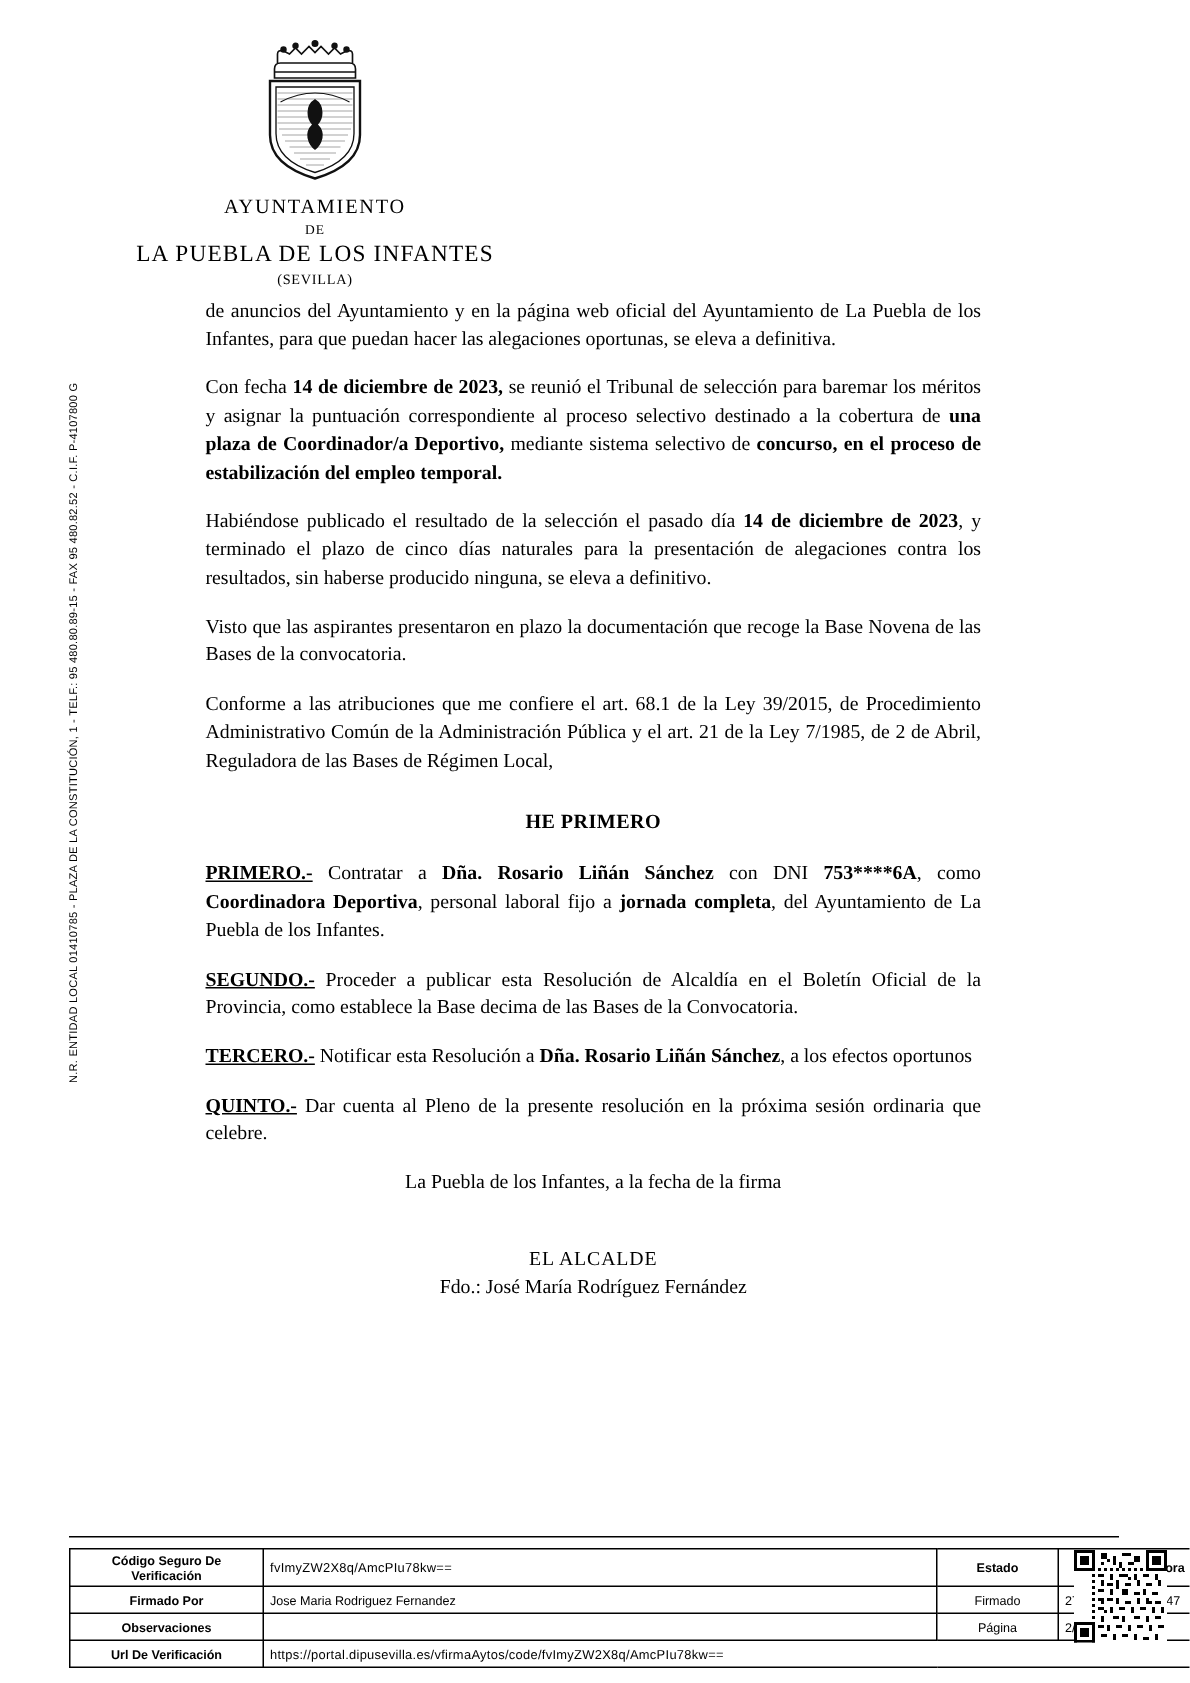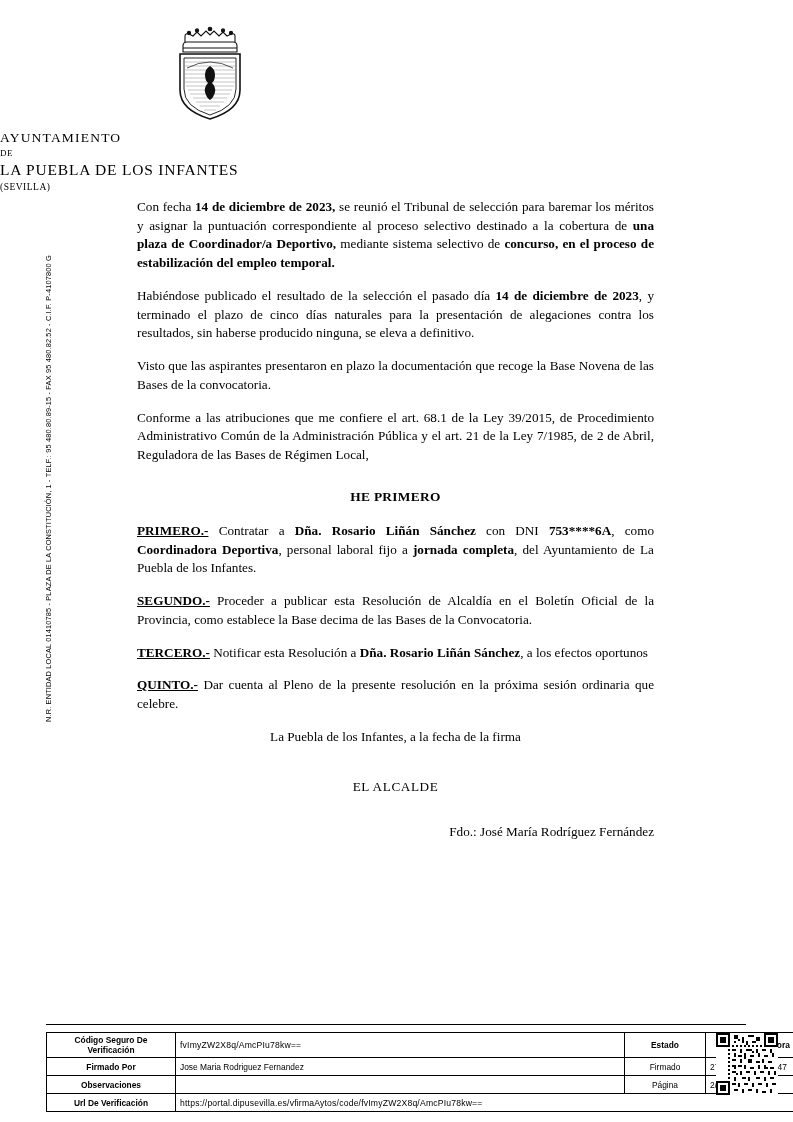--- a/index.html
+++ b/index.html
@@ -15,20 +15,21 @@
     color: #000000;
     overflow: hidden;
   }
 
   
   .header {
     position: absolute;
     top: 22px;
     left: 0;
     width: 420px;
+    text-align: center;
   }
   .crest {
     display: block;
     margin: 0 auto;
   }
   .org-line1 {
     margin-top: 8px;
     font-size: 13.5px;
     letter-spacing: 1.2px;
     font-family: "Liberation Serif", serif;
@@ -92,22 +93,21 @@
   .sig-line {
     text-align: center;
     margin-top: 2px;
   }
   .alcalde {
     text-align: center;
     margin-top: 32px;
     letter-spacing: 0.6px;
   }
   .fdo {
-    text-align: right;
-    margin-top: 26px;
+    text-align: center;
   }
 
   
   .footer {
     position: absolute;
     left: 46px;
     top: 1032px;
     width: 700px;
   }
   table.verif {
@@ -216,20 +216,21 @@
   <div class="org-line1">AYUNTAMIENTO</div>
   <div class="org-line2">DE</div>
   <div class="org-line3">LA PUEBLA DE LOS INFANTES</div>
   <div class="org-line4">(SEVILLA)</div>
 </div>
 
 <div class="side-text">N.R. ENTIDAD LOCAL 01410785 - PLAZA DE LA CONSTITUCIÓN, 1 - TELF.: 95 480.80.89-15 - FAX 95 480.82.52 - C.I.F. P-4107800 G</div>
 
 <div class="doc-body">
 
+  <p>de anuncios del Ayuntamiento y en la página web oficial del Ayuntamiento de La Puebla de los Infantes, para que puedan hacer las alegaciones oportunas, se eleva a definitiva.</p>
 
   <p>
     <span>Con fecha </span><b>14 de diciembre de 2023,</b><span> se reunió el Tribunal de selección para baremar los méritos y asignar la puntuación correspondiente al proceso selectivo destinado a la cobertura de </span><b>una plaza de Coordinador/a Deportivo,</b><span> mediante sistema selectivo de </span><b>concurso, en el proceso de estabilización del empleo temporal.</b>
   </p>
 
   <p>
     <span>Habiéndose publicado el resultado de la selección el pasado día </span><b>14 de diciembre de 2023</b><span>, y terminado el plazo de cinco días naturales para la presentación de alegaciones contra los resultados, sin haberse producido ninguna, se eleva a definitivo.</span>
   </p>
 
   <p>Visto que las aspirantes presentaron en plazo la documentación que recoge la Base Novena de las Bases de la convocatoria.</p>

